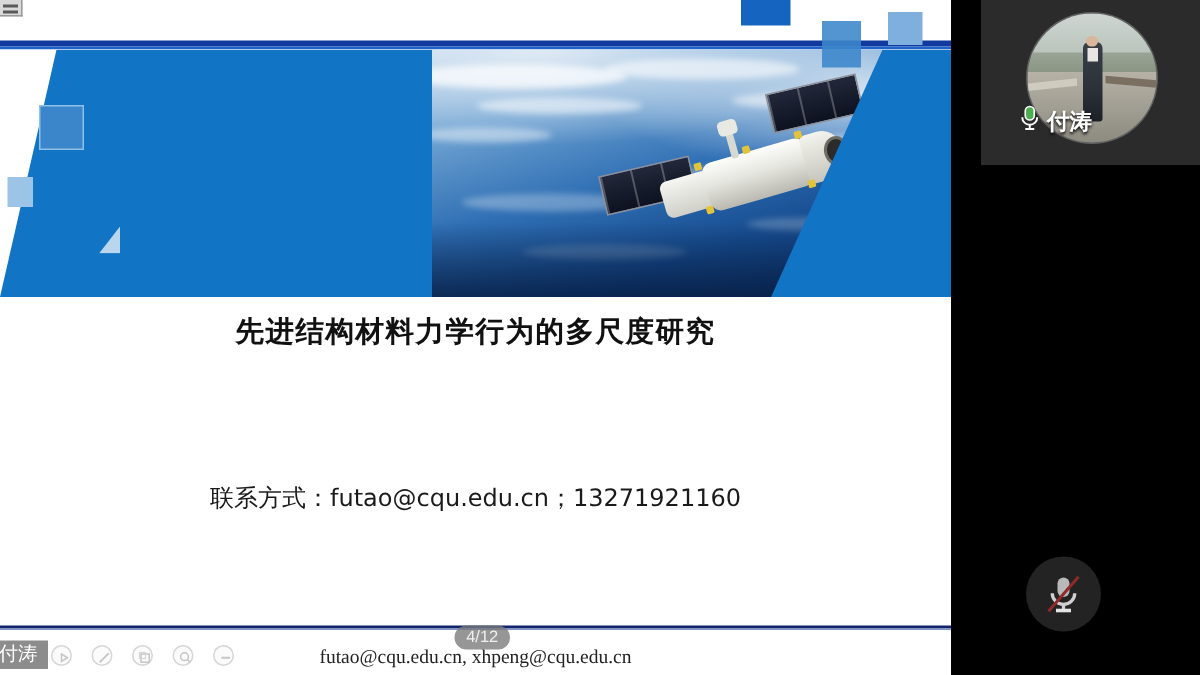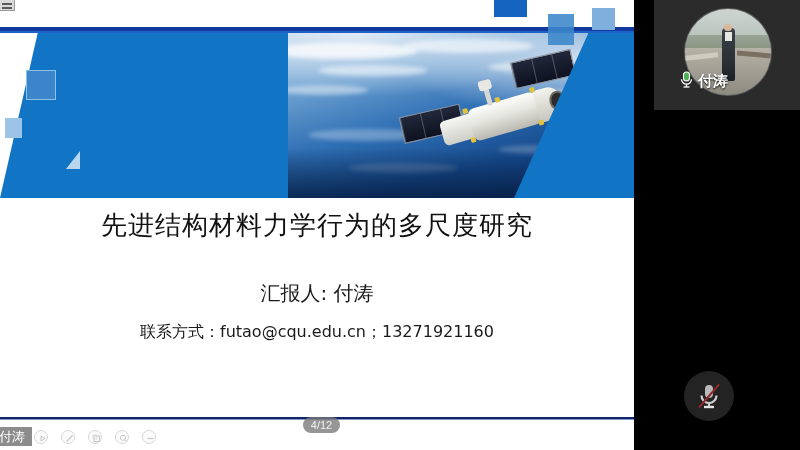--- a/index.html
+++ b/index.html
@@ -93,21 +93,21 @@
   .sq { position:absolute; }
   .sq-a { left:26px; top:37px; width:30px; height:30px; background:#3b86cb; border:1px solid #8fc0e8; }
   .sq-b { left:5px;  top:85px; width:17px; height:20px; background:#9cc4e7; }
   .sq-c { left:494px; top:0px;  width:33px; height:17px; background:#1565c0; }
   .sq-d { left:548px; top:14px; width:26px; height:31px; background:#3b86cb; opacity:.88; }
   .sq-e { left:592px; top:8px;  width:23px; height:22px; background:#7fb0dd; }
 
   
   .title {
     position:absolute; left:0; top:208px; width:634px; text-align:center;
-    font-size:26px; font-weight:400; color:#111; letter-spacing:1px;
+    font-size:19px; font-weight:700; color:#111; letter-spacing:1px;
     font-family:"DejaVu Sans","Liberation Sans",sans-serif;
   }
   .presenter {
     position:absolute; left:0; top:280px; width:634px; text-align:center;
     font-size:20px; color:#1a1a1a;
     font-family:"DejaVu Sans","Liberation Sans",sans-serif;
   }
   .contact {
     position:absolute; left:0; top:322px; width:634px; text-align:center;
     font-size:16px; color:#1a1a1a;
@@ -246,25 +246,25 @@
 
       <div class="sq sq-a"></div>
       <div class="sq sq-b"></div>
     </div>
 
     <div class="sq sq-c"></div>
     <div class="sq sq-d"></div>
     <div class="sq sq-e"></div>
 
     <div class="title">先进结构材料力学行为的多尺度研究</div>
-    <div class="presenter">汇报人: 付涛</div>
     <div class="contact">联系方式：futao@cqu.edu.cn；13271921160</div>
 
     <div class="foot-rule"></div>
     <div class="foot-rule2"></div>
+    <div class="footmail">futao@cqu.edu.cn, xhpeng@cqu.edu.cn</div>
 
     <div class="pagebadge">4/12</div>
 
     <div class="namechip">付涛</div>
 
     <div class="tools">
       <div class="tool">
         <svg width="11" height="11" viewBox="0 0 11 11">
           <polygon points="4,3 8,5.5 4,8" fill="none" stroke="#bdbdbd" stroke-width="1"></polygon>
         </svg>

